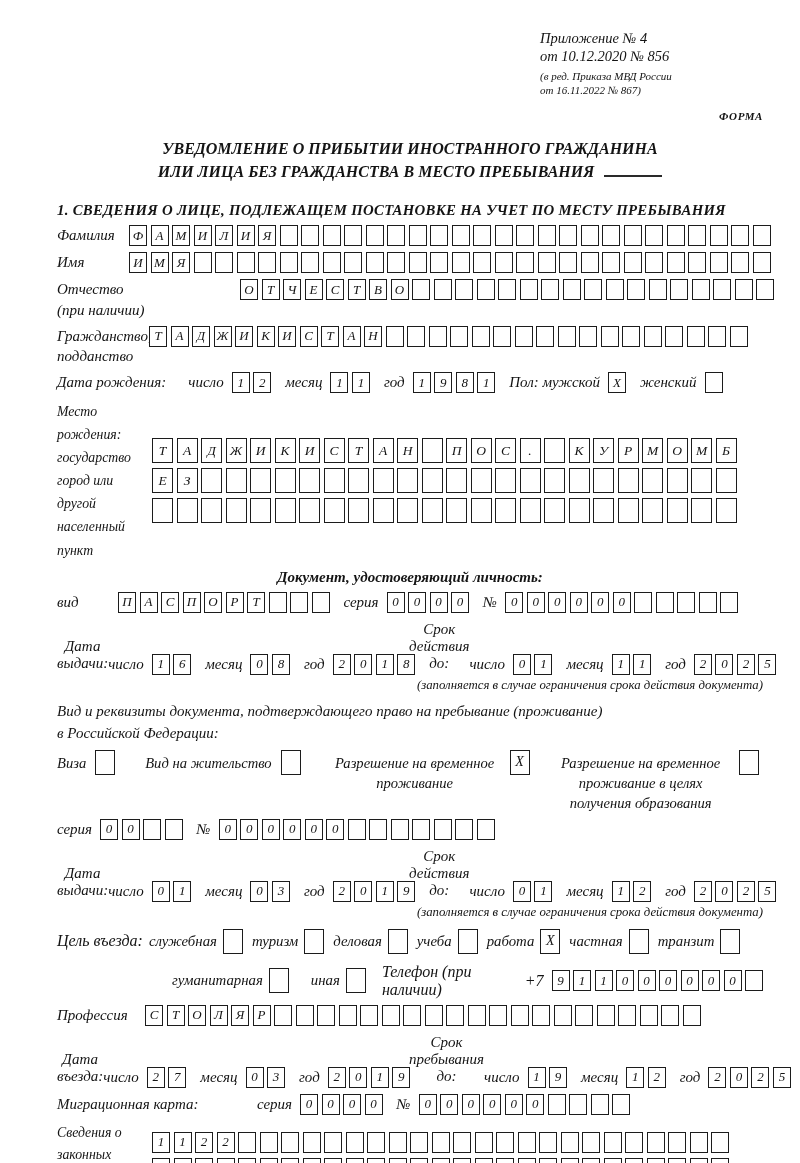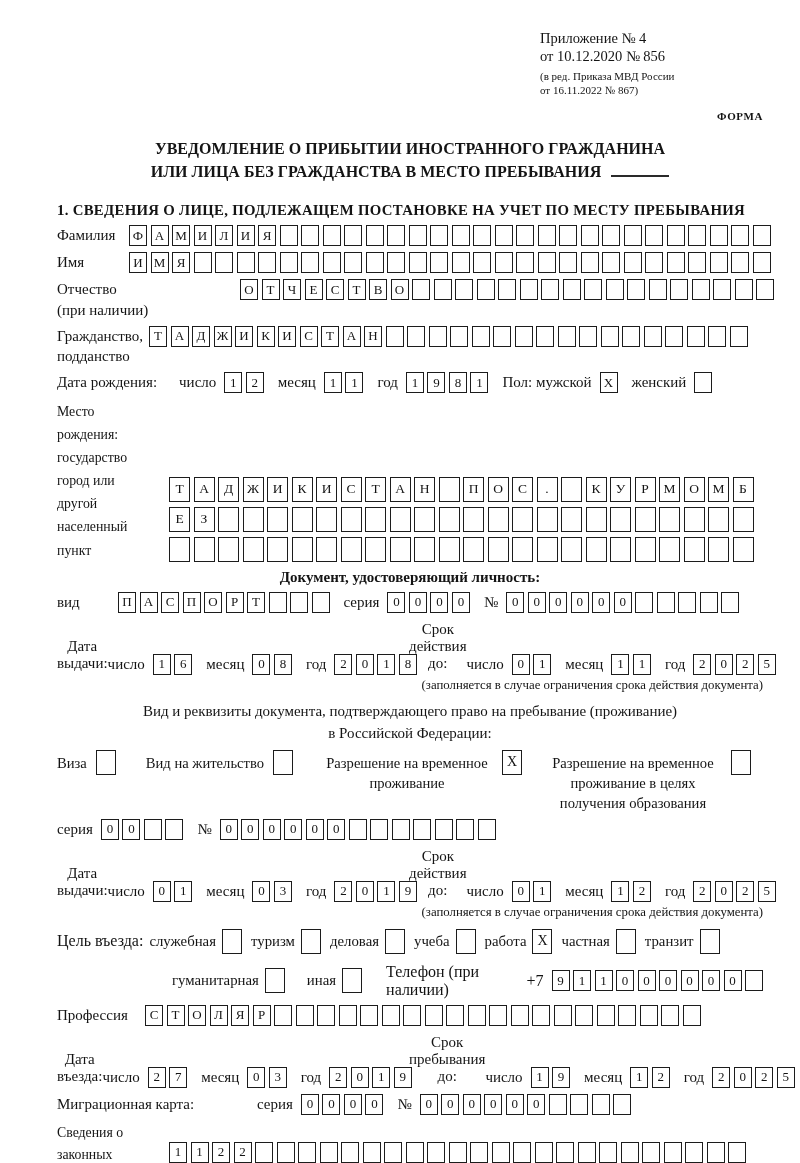--- a/index.html
+++ b/index.html
@@ -1,18 +1,18 @@
 <!DOCTYPE html>
 <html><head>
 <meta charset="utf-8">
 <style>
   * { margin:0; padding:0; box-sizing:border-box; }
   html,body { background:#fff; }
   body { width:800px; height:1163px; overflow:hidden; font-family:"Liberation Serif", serif; color:#141414; }
-  .page { width:800px; height:1034px; padding:30px 37px 0 57px; }
+  .page { width:800px; height:1034px; padding:30px 37px 0 57px;font-style:italic; }
 
   
   .annex { margin-left:483px; font-size:14.5px; line-height:1.22; }
   .amend { font-size:11px; line-height:1.25; margin-top:5px; }
   .form-label { text-align:right; font-weight:bold; font-size:11px; letter-spacing:.6px; margin-top:12px; }
   .title { text-align:center; font-weight:bold; font-size:16px; line-height:1.42; margin-top:16px; }
   .blank-line { display:inline-block; width:58px; height:13px; border-bottom:2.2px solid #2a2a2a; margin-left:10px; }
   .section1 { font-weight:bold; font-size:14.8px; letter-spacing:.3px; margin-top:19px; }
 
   
@@ -27,35 +27,35 @@
   .lbl { flex:none; font-size:15px; }
 
   .w-surname { width:72px; }
   .col-patr { width:183px; line-height:1.35; }
   .col-cit  { width:92px; line-height:1.35; }
 
   .fl { margin:0 8px 0 14px; font-size:15px; }
   .fl-first { margin:0 8px 0 0; font-size:15px; }
 
   
-  .twocol { display:flex; align-items:flex-end; margin-top:7px;gap:17px; }
+  .twocol { display:flex; align-items:center; margin-top:7px; }
   .bp-labels { width:95px; flex:none; font-size:13.8px; line-height:1.67; }
   .stackrows { display:flex; flex-direction:column; gap:5px; }
 
   .doc-title { text-align:center; font-weight:bold; font-size:15px; margin-top:7px; }
 
   
   .dates { display:flex; margin-top:8px; }
   .dgroup { display:flex; flex-direction:row;align-items:flex-end; }
   .dgroup.left { width:352px; }
   .dcap { text-align:center; font-size:15px; margin-bottom:3px; }
   .dfields { display:flex; align-items:center; }
   .limnote { text-align:right; font-size:12.8px; margin-top:3px; }
 
-  .intro { font-size:15px; margin-top:7px; line-height:1.5;text-align:center; }
+  .intro { font-size:15px; margin-top:7px; line-height:1.5; }
 
   .opts { display:flex; align-items:flex-start; margin-top:5px; }
   .opt { display:flex; align-items:flex-start; }
   .optlbl { font-size:14.6px; line-height:1.38; padding-top:3px; }
   .optlbl.center { text-align:center; }
   .opt .cellrow { margin-left:9px; }
 
   .purposes { display:flex; align-items:center; margin-top:9px; }
   .pur { display:flex; align-items:center; }
   .pur .plbl { font-size:14.8px; margin-right:6px; }
@@ -593,21 +593,21 @@
         <span class="cellrow">
           <span class="cb chk"></span>
         </span>
       </span>
     <span class="pur" style="margin-left:22px;">
         <span class="plbl">иная</span>
         <span class="cellrow">
           <span class="cb chk"></span>
         </span>
       </span>
-    <span class="plbl" style="margin-left:24px;">Телефон (при наличии)</span>
+    <span class="plbl" style="margin-left:16px;">Телефон (при наличии)</span>
     <span class="plbl" style="margin-left:28px; margin-right:8px;">+7</span>
     <span class="cellrow">
         <span class="cb">9</span>
         <span class="cb">1</span>
         <span class="cb">1</span>
         <span class="cb">0</span>
         <span class="cb">0</span>
         <span class="cb">0</span>
         <span class="cb">0</span>
         <span class="cb">0</span>

